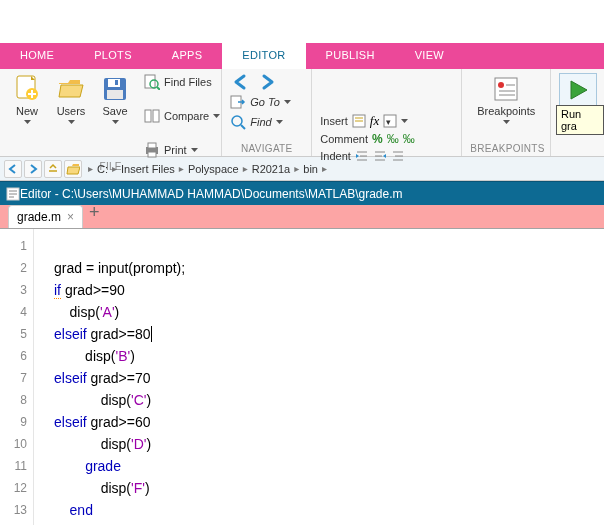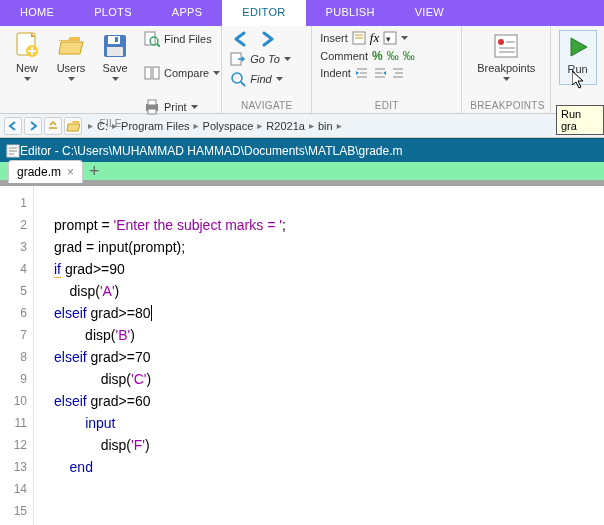--- a/index.html
+++ b/index.html
@@ -1,48 +1,48 @@
 <!DOCTYPE html>
 <html><head>
 <meta charset="utf-8">
 <style>
   * { margin: 0; padding: 0; box-sizing: border-box; font-family: Arial, Helvetica, sans-serif; }
   body { width: 604px; height: 525px; overflow: hidden; background: #fff; font-size: 12px; }
 
   
-  .ribbon-tabs { display: flex; background: #8b5cf6; height: 26px; }
+  .ribbon-tabs { display: flex; background: #ec4899; height: 26px; margin-top: 43px; }
   .ribbon-tab { color: #fff; padding: 6px 20px 6px 20px; font-size: 11px; letter-spacing: 0.3px; cursor: default; }
   .ribbon-tab.active { background: #fff; color: #0d6a93; }
 
   
   .toolstrip { display: flex; background: #f7f7f7; border-bottom: 1px solid #ccc; height: 88px; }
   .ts-group { border-right: 1px solid #d9d9d9; padding: 4px 8px 2px 8px; display: flex; flex-direction: column; justify-content: space-between; }
   .ts-body { display: flex; align-items: flex-start; gap: 6px; flex: 1; }
   .ts-label { text-align: center; font-size: 10px; color: #888; letter-spacing: 0.3px; padding-top: 2px; }
   .big-btn { display: flex; flex-direction: column; align-items: center; gap: 2px; padding: 2px 2px; cursor: default; min-width: 38px; }
   .big-btn .icon { width: 28px; height: 28px; display: flex; align-items: center; justify-content: center; }
   .big-btn .lbl { font-size: 11px; color: #333; }
   .drop-arrow { width: 7px; height: 4px; margin-top: 1px; }
   .medium-list { display: flex; flex-direction: column; gap: 16px; }
   .m-btn { display: flex; align-items: center; gap: 4px; font-size: 11px; color: #333; padding: 1px 0; cursor: default; }
   .m-btn .icon { width: 16px; height: 16px; display: flex; align-items: center; justify-content: center; }
   .m-label { font-size: 11px; color: #333; }
-  .subgroup { display: flex; flex-direction: column; gap: 3px; }
+  .subgroup { display: flex; flex-direction: column; gap: 3px; margin-top: 40px; }
   .subrow { display: flex; align-items: center; gap: 4px; }
 
   
   .address-bar { height: 24px; background: #eef4f8; border-bottom: 1px solid #ccc; display: flex; align-items: center; gap: 2px; padding: 0 4px; font-size: 11px; color: #333; }
   .addr-btn { width: 18px; height: 18px; display: flex; align-items: center; justify-content: center; background: #f9f9f9; border: 1px solid #d0d0d0; border-radius: 2px; cursor: default; }
 
   
   .editor-title { height: 24px; background: #0d6a93; color: #fff; display: flex; align-items: center; padding: 0 6px; font-size: 12px; border-top: 1px solid #0a5476; }
   .editor-title .icon { width: 14px; height: 14px; }
 
   
-  .doc-tabs { height: 24px; background: #86efac; display: flex; align-items: center; padding-left: 8px; border-bottom: 6px solid #a3a3a3; font-size: 12px; }
+  .doc-tabs { height: 24px; background: #fca5a5; display: flex; align-items: flex-start; padding-left: 8px; border-bottom: 1px solid #a3a3a3; font-size: 12px; }
   .doc-tab { background: #fff; border: 1px solid #ccc; border-bottom: none; padding: 4px 8px; border-radius: 4px 4px 0 0; display: flex; align-items: center; gap: 6px; cursor: default; }
   .doc-tab .close { color: #888; font-size: 12px; }
   .doc-add { margin-left: 6px; color: #666; font-size: 18px; line-height: 14px; cursor: default; }
 
   
   .code-area { display: flex; font-family: "Courier New", monospace; font-size: 14px; background: #fff; height: calc(525px - 26px - 88px - 24px - 24px - 24px); overflow: hidden; }
   .gutter { width: 34px; text-align: right; padding: 6px 6px 0 0; color: #888; border-right: 1px solid #e5e5e5; background: #fff; }
   .gutter div { line-height: 22px; font-family: Arial, sans-serif; font-size: 12px; }
   .code { padding: 6px 0 0 20px; color: #000; }
   .code .ln { line-height: 22px; white-space: pre; }
@@ -249,21 +249,20 @@
           <span class="icon">
               <svg width="14" height="14">
                 <line x1="2" y1="3" x2="12" y2="3" stroke="#888"></line>
                 <line x1="4" y1="7" x2="12" y2="7" stroke="#888"></line>
                 <line x1="2" y1="11" x2="12" y2="11" stroke="#888"></line>
               </svg>
             </span>
         </div>
       </div>
     </div>
-    <div class="ts-label">EDIT</div>
   </div>
 
   <div class="ts-group" style="min-width:70px;">
     <div class="ts-body" style="justify-content:center;">
       <div class="big-btn">
         <span class="icon">
           <svg width="26" height="26">
               <rect x="2" y="2" width="22" height="22" fill="#fff" stroke="#888"></rect>
               <circle cx="8" cy="9" r="3" fill="#d33"></circle>
               <line x1="13" y1="9" x2="22" y2="9" stroke="#888"></line>
@@ -322,21 +321,21 @@
   <span class="addr-btn">
       <svg width="14" height="12">
         <path d="M1 3 h5 l1 -2 h6 v2 H1z" fill="#f2bd4a"></path>
         <path d="M2 4 h12 l-2 7 H1z" fill="#f8d87e" stroke="#c9a21a"></path>
       </svg>
     </span>
   <span id="crumbs" style="display:flex; gap:4px; margin-left:4px;">
       <span style="color: rgb(119, 119, 119); font-size: 10px;">▸</span>
       <span> C: </span>
       <span style="color: rgb(119, 119, 119); font-size: 10px;">▸</span>
-      <span> Program Files </span>
+      <span> Insert Files </span>
       <span style="color: rgb(119, 119, 119); font-size: 10px;">▸</span>
       <span> Polyspace </span>
       <span style="color: rgb(119, 119, 119); font-size: 10px;">▸</span>
       <span> R2021a </span>
       <span style="color: rgb(119, 119, 119); font-size: 10px;">▸</span>
       <span> bin </span>
       <span style="color: rgb(119, 119, 119); font-size: 10px;">▸</span>
     </span>
 </div>
 
@@ -373,29 +372,29 @@
       <div>9</div>
       <div>10</div>
       <div>11</div>
       <div>12</div>
       <div>13</div>
       <div>14</div>
       <div>15</div>
     </div>
   <div class="code" id="code">
       <div class="ln">&nbsp;</div>
-      <div class="ln">prompt = <span class="str">'Enter the subject marks = '</span>;</div>
       <div class="ln">grad = input(prompt);</div>
       <div class="ln"><span class="kw und">if</span> grad&gt;=90</div>
       <div class="ln">    disp(<span class="str">'A'</span>)</div>
       <div class="ln"><span class="kw">elseif</span> grad&gt;=80<span class="caret"></span></div>
       <div class="ln">        disp(<span class="str">'B'</span>)</div>
       <div class="ln"><span class="kw">elseif</span> grad&gt;=70</div>
       <div class="ln">            disp(<span class="str">'C'</span>)</div>
       <div class="ln"><span class="kw">elseif</span> grad&gt;=60</div>
-      <div class="ln">        <span class="kw">input</span></div>
+      <div class="ln">            disp(<span class="str">'D'</span>)</div>
+      <div class="ln">        <span class="kw">grade</span></div>
       <div class="ln">            disp(<span class="str">'F'</span>)</div>
       <div class="ln">    <span class="kw">end</span></div>
       <div class="ln">&nbsp;</div>
     </div>
 </div>
 
 <div class="tooltip-box">Run gra</div>
 
 </body></html>

